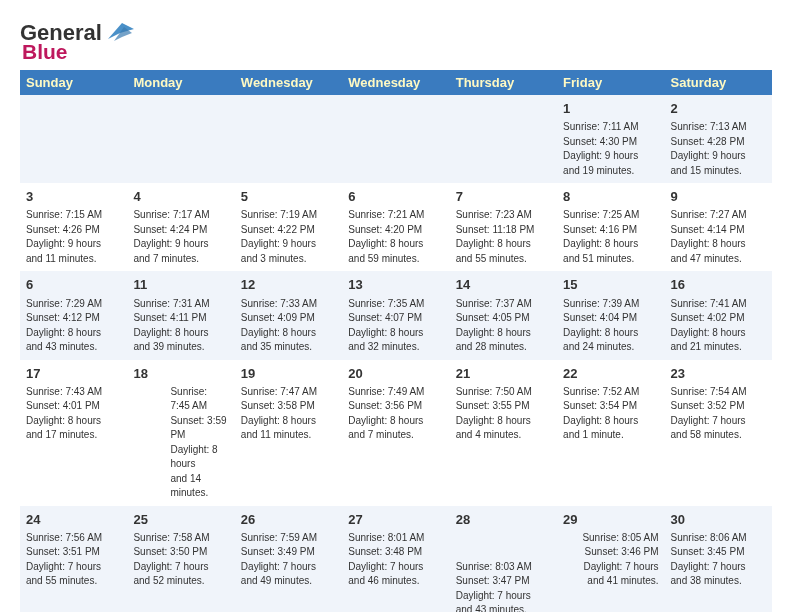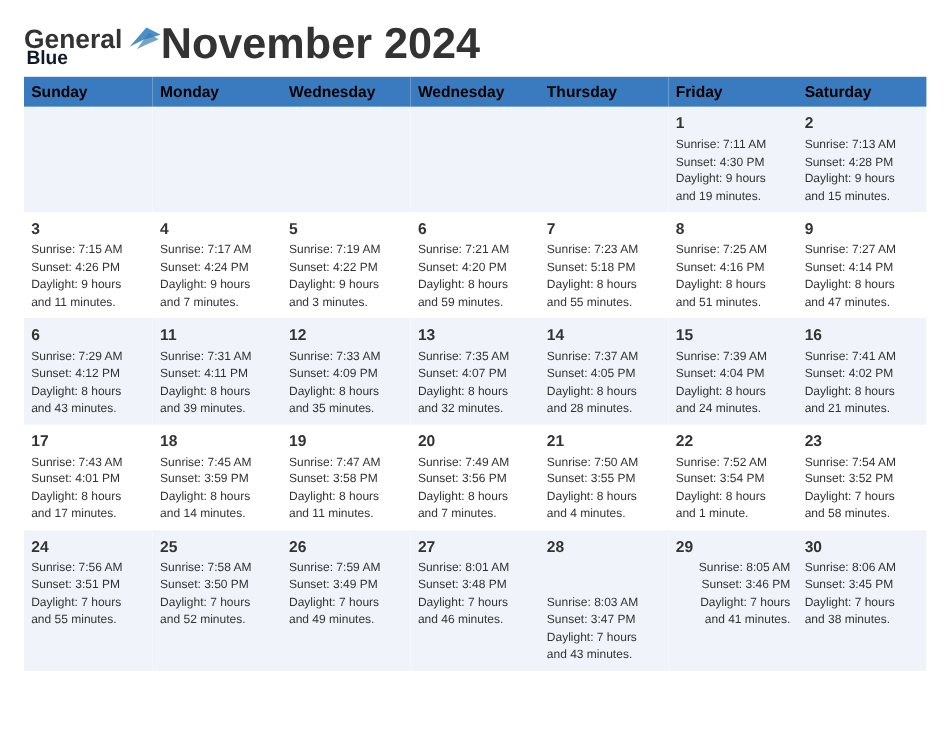--- a/index.html
+++ b/index.html
@@ -38,21 +38,21 @@
       font-size: 16px;
       color: #555;
     }
     table {
       width: 100%;
       border-collapse: collapse;
       table-layout: fixed;
     }
     thead tr th {
       background-color: #3a7bbf;
-      color: #000000;
+      color: #fef9c3;
       text-align: left;
       padding: 5px 6px;
       font-size: 13px;
       font-weight: bold;
     }
     tbody tr td {
       vertical-align: top;
       padding: 5px 6px;
       font-size: 10.5px;
       color: #333;
@@ -89,24 +89,23 @@
 <div class="page">
   <div class="header-row">
     <div class="logo">
       <div style="display:flex;align-items:center;">
         <span style="font-size:22px;font-weight:bold;color:#333;">General</span>
         <svg width="30" height="24" viewBox="0 0 30 24" style="margin-left:2px;margin-top:-4px;">
           <polygon points="4,20 18,4 30,10 16,14" fill="#4a90c8"></polygon>
           <polygon points="10,22 20,8 28,14 18,18" fill="#3a7ab0" opacity="0.7"></polygon>
         </svg>
       </div>
-      <span style="font-size:16px;font-weight:bold;color:#0f172a;margin-top:-6px;margin-left:2px;">Blue</span>
+      <span style="font-size:21px;font-weight:bold;color:#be185d;margin-top:-6px;margin-left:2px;">Blue</span>
     </div>
     <div class="title-block">
-      <div class="month-title">November 2024</div>
     </div>
   </div>
 
   <table>
     <thead>
       <tr>
       <th>Sunday</th>
           <th>Monday</th>
           <th>Wednesday</th>
           <th>Wednesday</th>
@@ -162,21 +161,21 @@
           <td>
             <span class="day-num">6</span>
             <div class="day-info" style="white-space: pre-line;">Sunrise: 7:21 AM
 Sunset: 4:20 PM
 Daylight: 8 hours
 and 59 minutes.</div>
           </td>
           <td>
             <span class="day-num">7</span>
             <div class="day-info" style="white-space: pre-line;">Sunrise: 7:23 AM
-Sunset: 5:18 PM
+Sunset: 11:18 PM
 Daylight: 8 hours
 and 55 minutes.</div>
           </td>
           <td>
             <span class="day-num">8</span>
             <div class="day-info" style="white-space: pre-line;">Sunrise: 7:25 AM
 Sunset: 4:16 PM
 Daylight: 8 hours
 and 51 minutes.</div>
           </td>
@@ -242,21 +241,21 @@
         <tr>
           <td>
             <span class="day-num">17</span>
             <div class="day-info" style="white-space: pre-line;">Sunrise: 7:43 AM
 Sunset: 4:01 PM
 Daylight: 8 hours
 and 17 minutes.</div>
           </td>
           <td>
             <span class="day-num">18</span>
-            <div class="day-info" style="white-space: pre-line;">Sunrise: 7:45 AM
+            <div class="day-info" style="white-space: pre-line; margin-left: 37px;">Sunrise: 7:45 AM
 Sunset: 3:59 PM
 Daylight: 8 hours
 and 14 minutes.</div>
           </td>
           <td>
             <span class="day-num">19</span>
             <div class="day-info" style="white-space: pre-line;">Sunrise: 7:47 AM
 Sunset: 3:58 PM
 Daylight: 8 hours
 and 11 minutes.</div>

